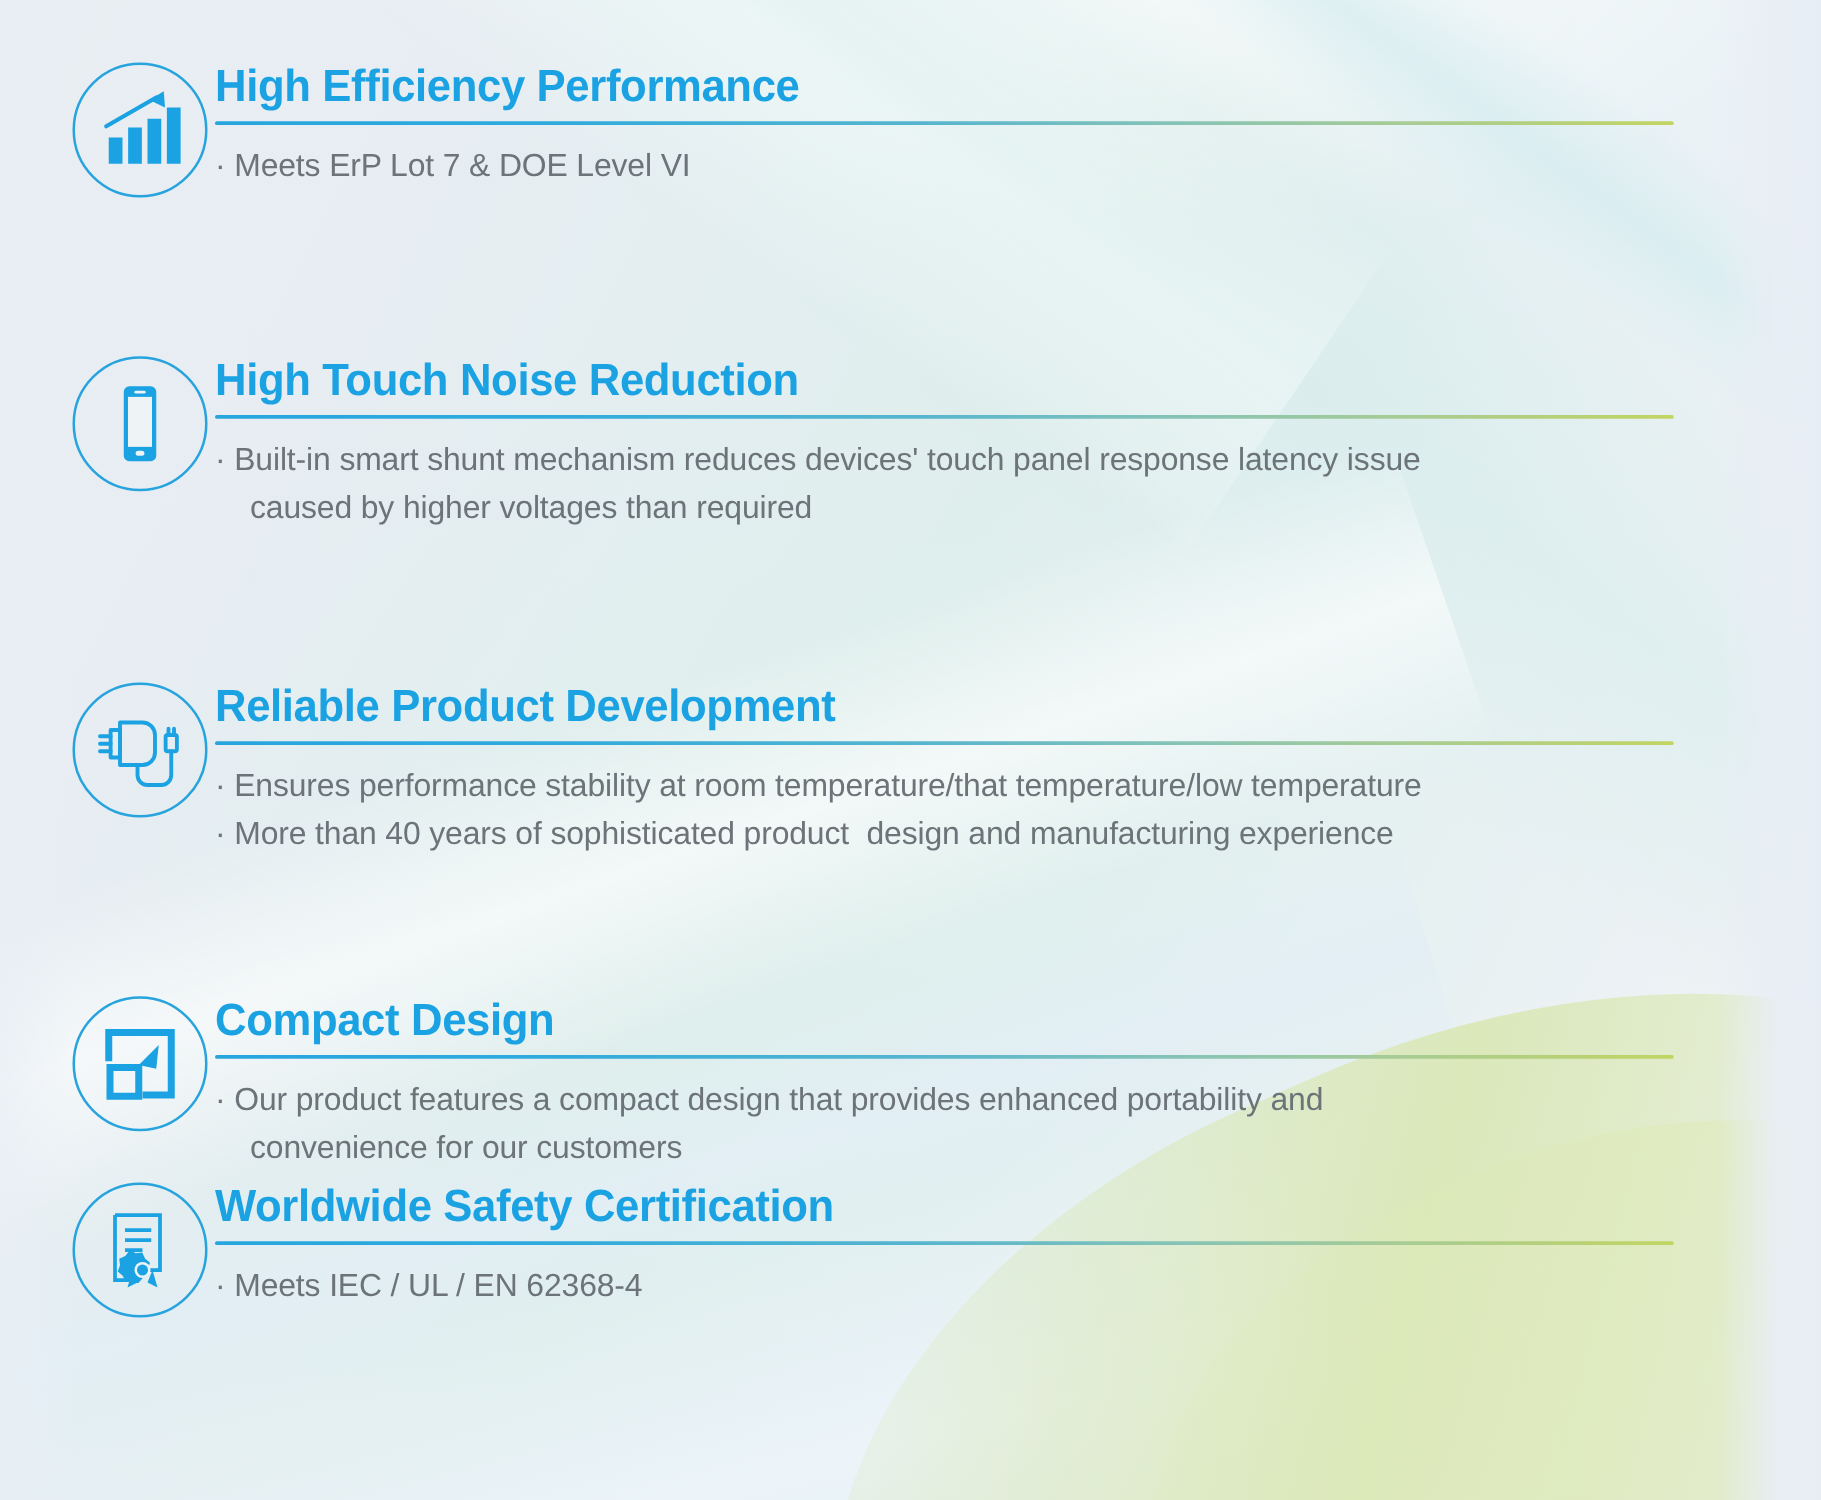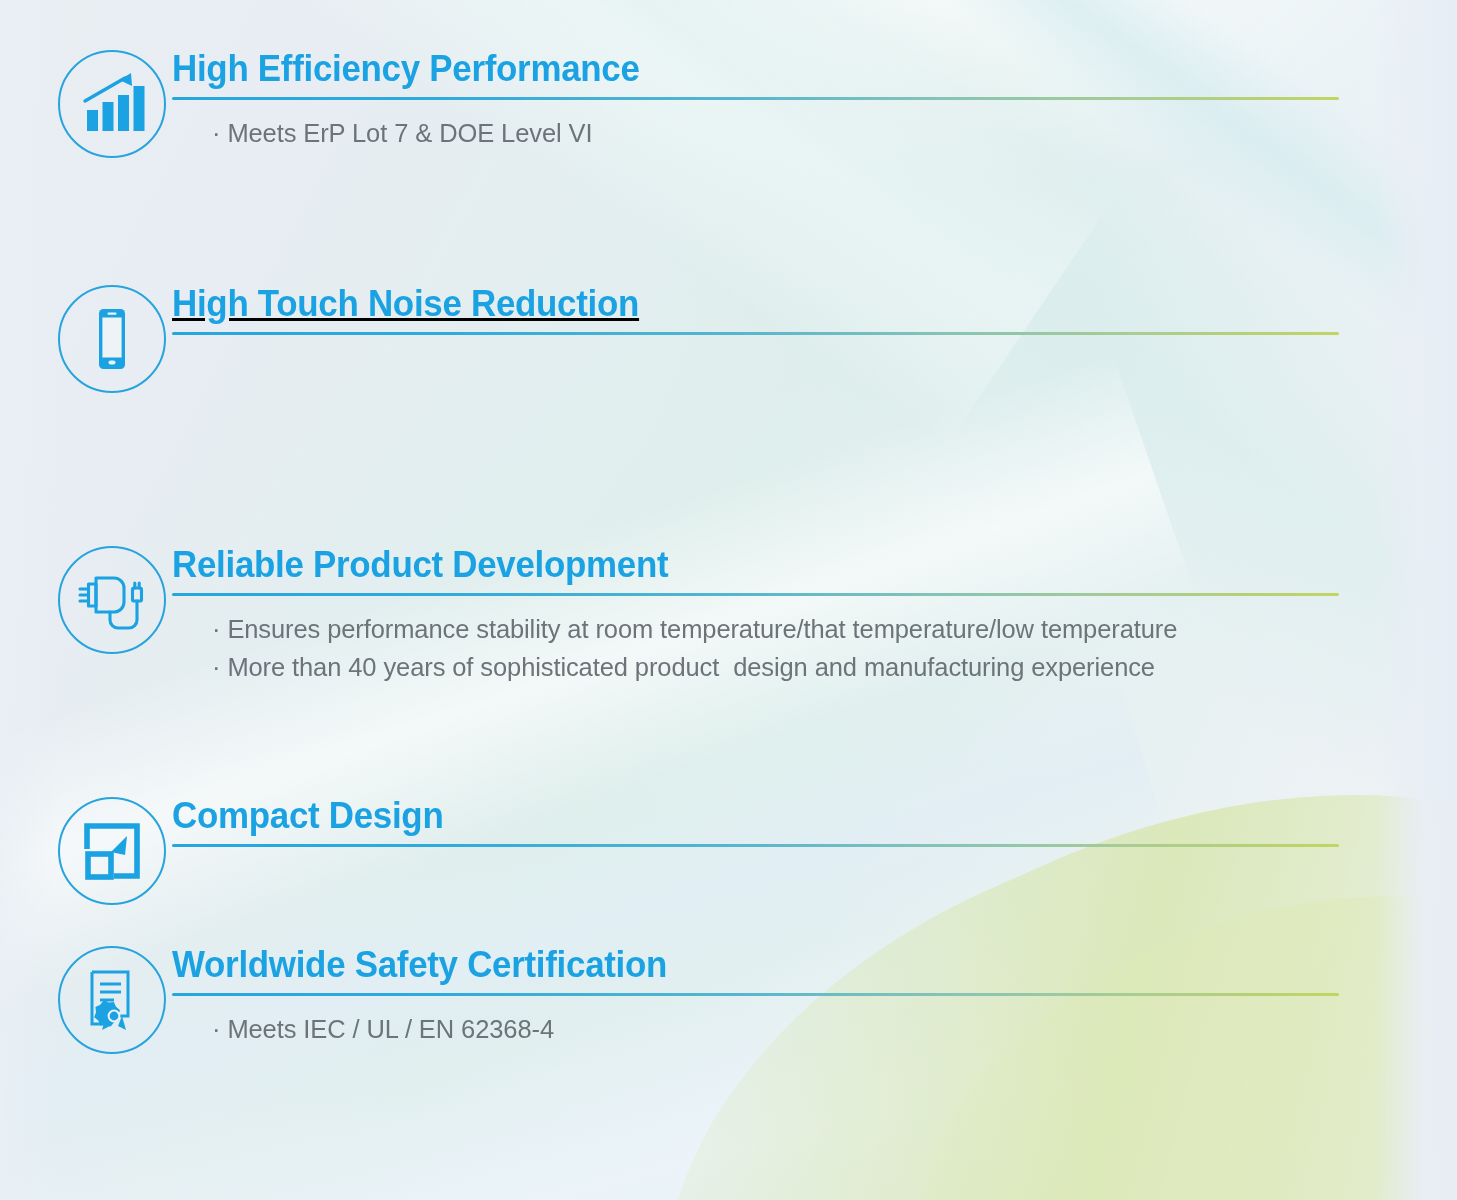--- a/index.html
+++ b/index.html
@@ -160,26 +160,25 @@
     color:#6c7479;
     font-size:25.5px;
     line-height:38px;
     letter-spacing:-0.1px;
   }
   .bullet {
     display:block;
     white-space:pre-wrap;
     text-indent:-14px;
     padding-left:14px;
-    margin-left:40px;
   }
 
   
   .feature-0 { left:52px; top:48px;  }
-  .feature-1 { left:52px; top:283px;text-decoration:underline; }
+  .feature-1 { left:52px; top:283px; }
   .feature-2 { left:52px; top:544px; }
   .feature-3 { left:52px; top:795px; }
   .feature-4 { left:52px; top:944px; }
 
   .w-0 .rule, .w-1 .rule, .w-2 .rule, .w-3 .rule, .w-4 .rule { width:1167px; }
 </style>
 </head>
 <body>
 
 <div class="bg-base"></div>
@@ -228,20 +227,24 @@
           <rect x="22" y="5" width="26" height="60" rx="4.5" fill="#1ba2e2"></rect>
           <rect x="25.4" y="13.5" width="19.2" height="40" fill="#eef3f6"></rect>
           <rect x="30.5" y="8.6" width="9" height="2.2" rx="1.1" fill="#eef3f6"></rect>
           <rect x="31.5" y="56.6" width="7" height="4" rx="2" fill="#eef3f6"></rect>
         </svg>
       </div>
     </div>
     <div class="body-col">
       <div class="f-title">High Touch Noise Reduction</div>
       <div class="rule"></div>
+      <div class="bullets">
+        <span class="bullet">· Built-in smart shunt mechanism reduces devices' touch panel response latency issue
+  caused by higher voltages than required</span>
+      </div>
     </div>
   </div>
 
   <div class="feature feature-2 w-2">
     <div class="icon-wrap">
       <div class="icon-circle">
         <svg width="76" height="76" viewBox="0 0 76 76" aria-hidden="true">
           <g fill="none" stroke="#1ba2e2" stroke-width="3.1" stroke-linejoin="round" stroke-linecap="round">
             <path d="M22 16 H40 a10 10 0 0 1 10 10 V40 a10 10 0 0 1 -10 10 H22 Z"></path>
             <rect x="14.5" y="22" width="7.5" height="22"></rect>
@@ -271,20 +274,24 @@
             <path d="M10 33 V10 H60 V60 H37"></path>
             <rect x="11" y="38" width="23" height="23"></rect>
           </g>
           <path d="M50 20 L34 36 L48 39 Z" fill="#1ba2e2"></path>
         </svg>
       </div>
     </div>
     <div class="body-col">
       <div class="f-title">Compact Design</div>
       <div class="rule"></div>
+      <div class="bullets">
+        <span class="bullet">· Our product features a compact design that provides enhanced portability and
+  convenience for our customers</span>
+      </div>
     </div>
   </div>
 
   <div class="feature feature-4 w-4">
     <div class="icon-wrap">
       <div class="icon-circle">
         <svg width="72" height="72" viewBox="0 0 72 72" aria-hidden="true">
           <g fill="none" stroke="#1ba2e2" stroke-width="3">
             <path d="M16 8 H52 V52 H40"></path>
             <path d="M16 8 V60 H30"></path>

